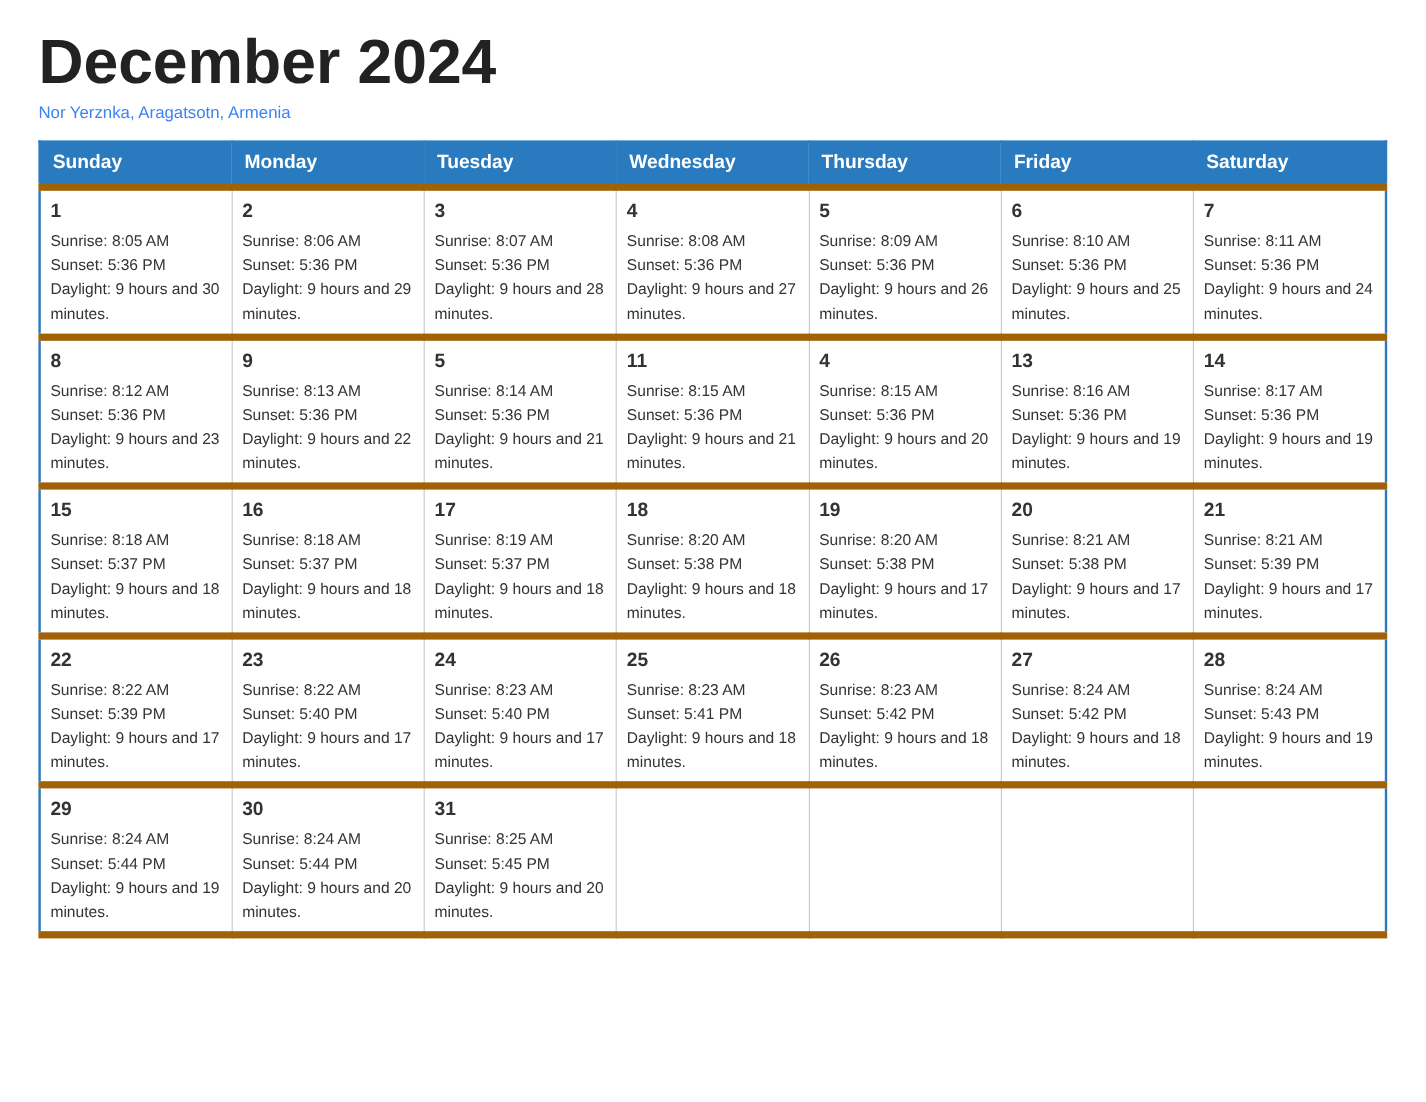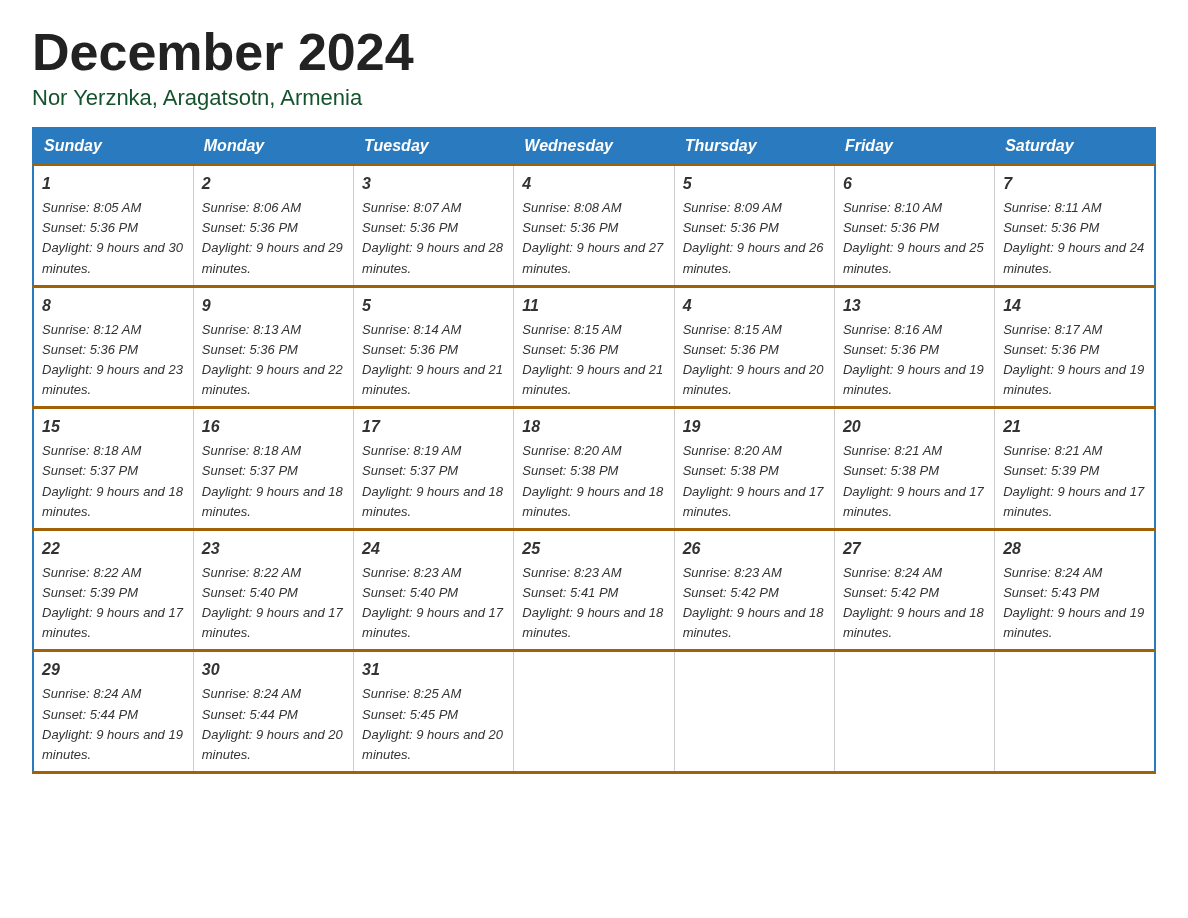--- a/index.html
+++ b/index.html
@@ -24,22 +24,22 @@
     .title-block {
       text-align: left;
     }
     .month-title {
       font-size: 52px;
       font-weight: bold;
       color: #222;
       line-height: 1.1;
     }
     .location-title {
-      font-size: 22px;
-      color: #14532d;
+      font-size: 14px;
+      color: #3b82f6;
       margin-top: 4px;
     }
     .calendar {
       width: 100%;
       border-collapse: collapse;
       border: 2px solid #2a7abf;
     }
     .calendar th {
       background-color: #2a7abf;
       color: #fff;
@@ -53,22 +53,21 @@
       vertical-align: top;
       padding: 6px 8px;
       border: 1px solid #ccc;
       width: 14.28%;
       font-size: 13px;
       color: #333;
       line-height: 1.5;
       min-height: 100px;
     }
     .calendar tr {
-      border-bottom: 3px solid #a16207;
-      font-style: italic;
+      border-bottom: 6px solid #a16207;
     }
     .day-number {
       font-size: 16px;
       font-weight: bold;
       display: block;
       margin-bottom: 2px;
     }
     .day-info {
       font-size: 13px;
       line-height: 1.55;

